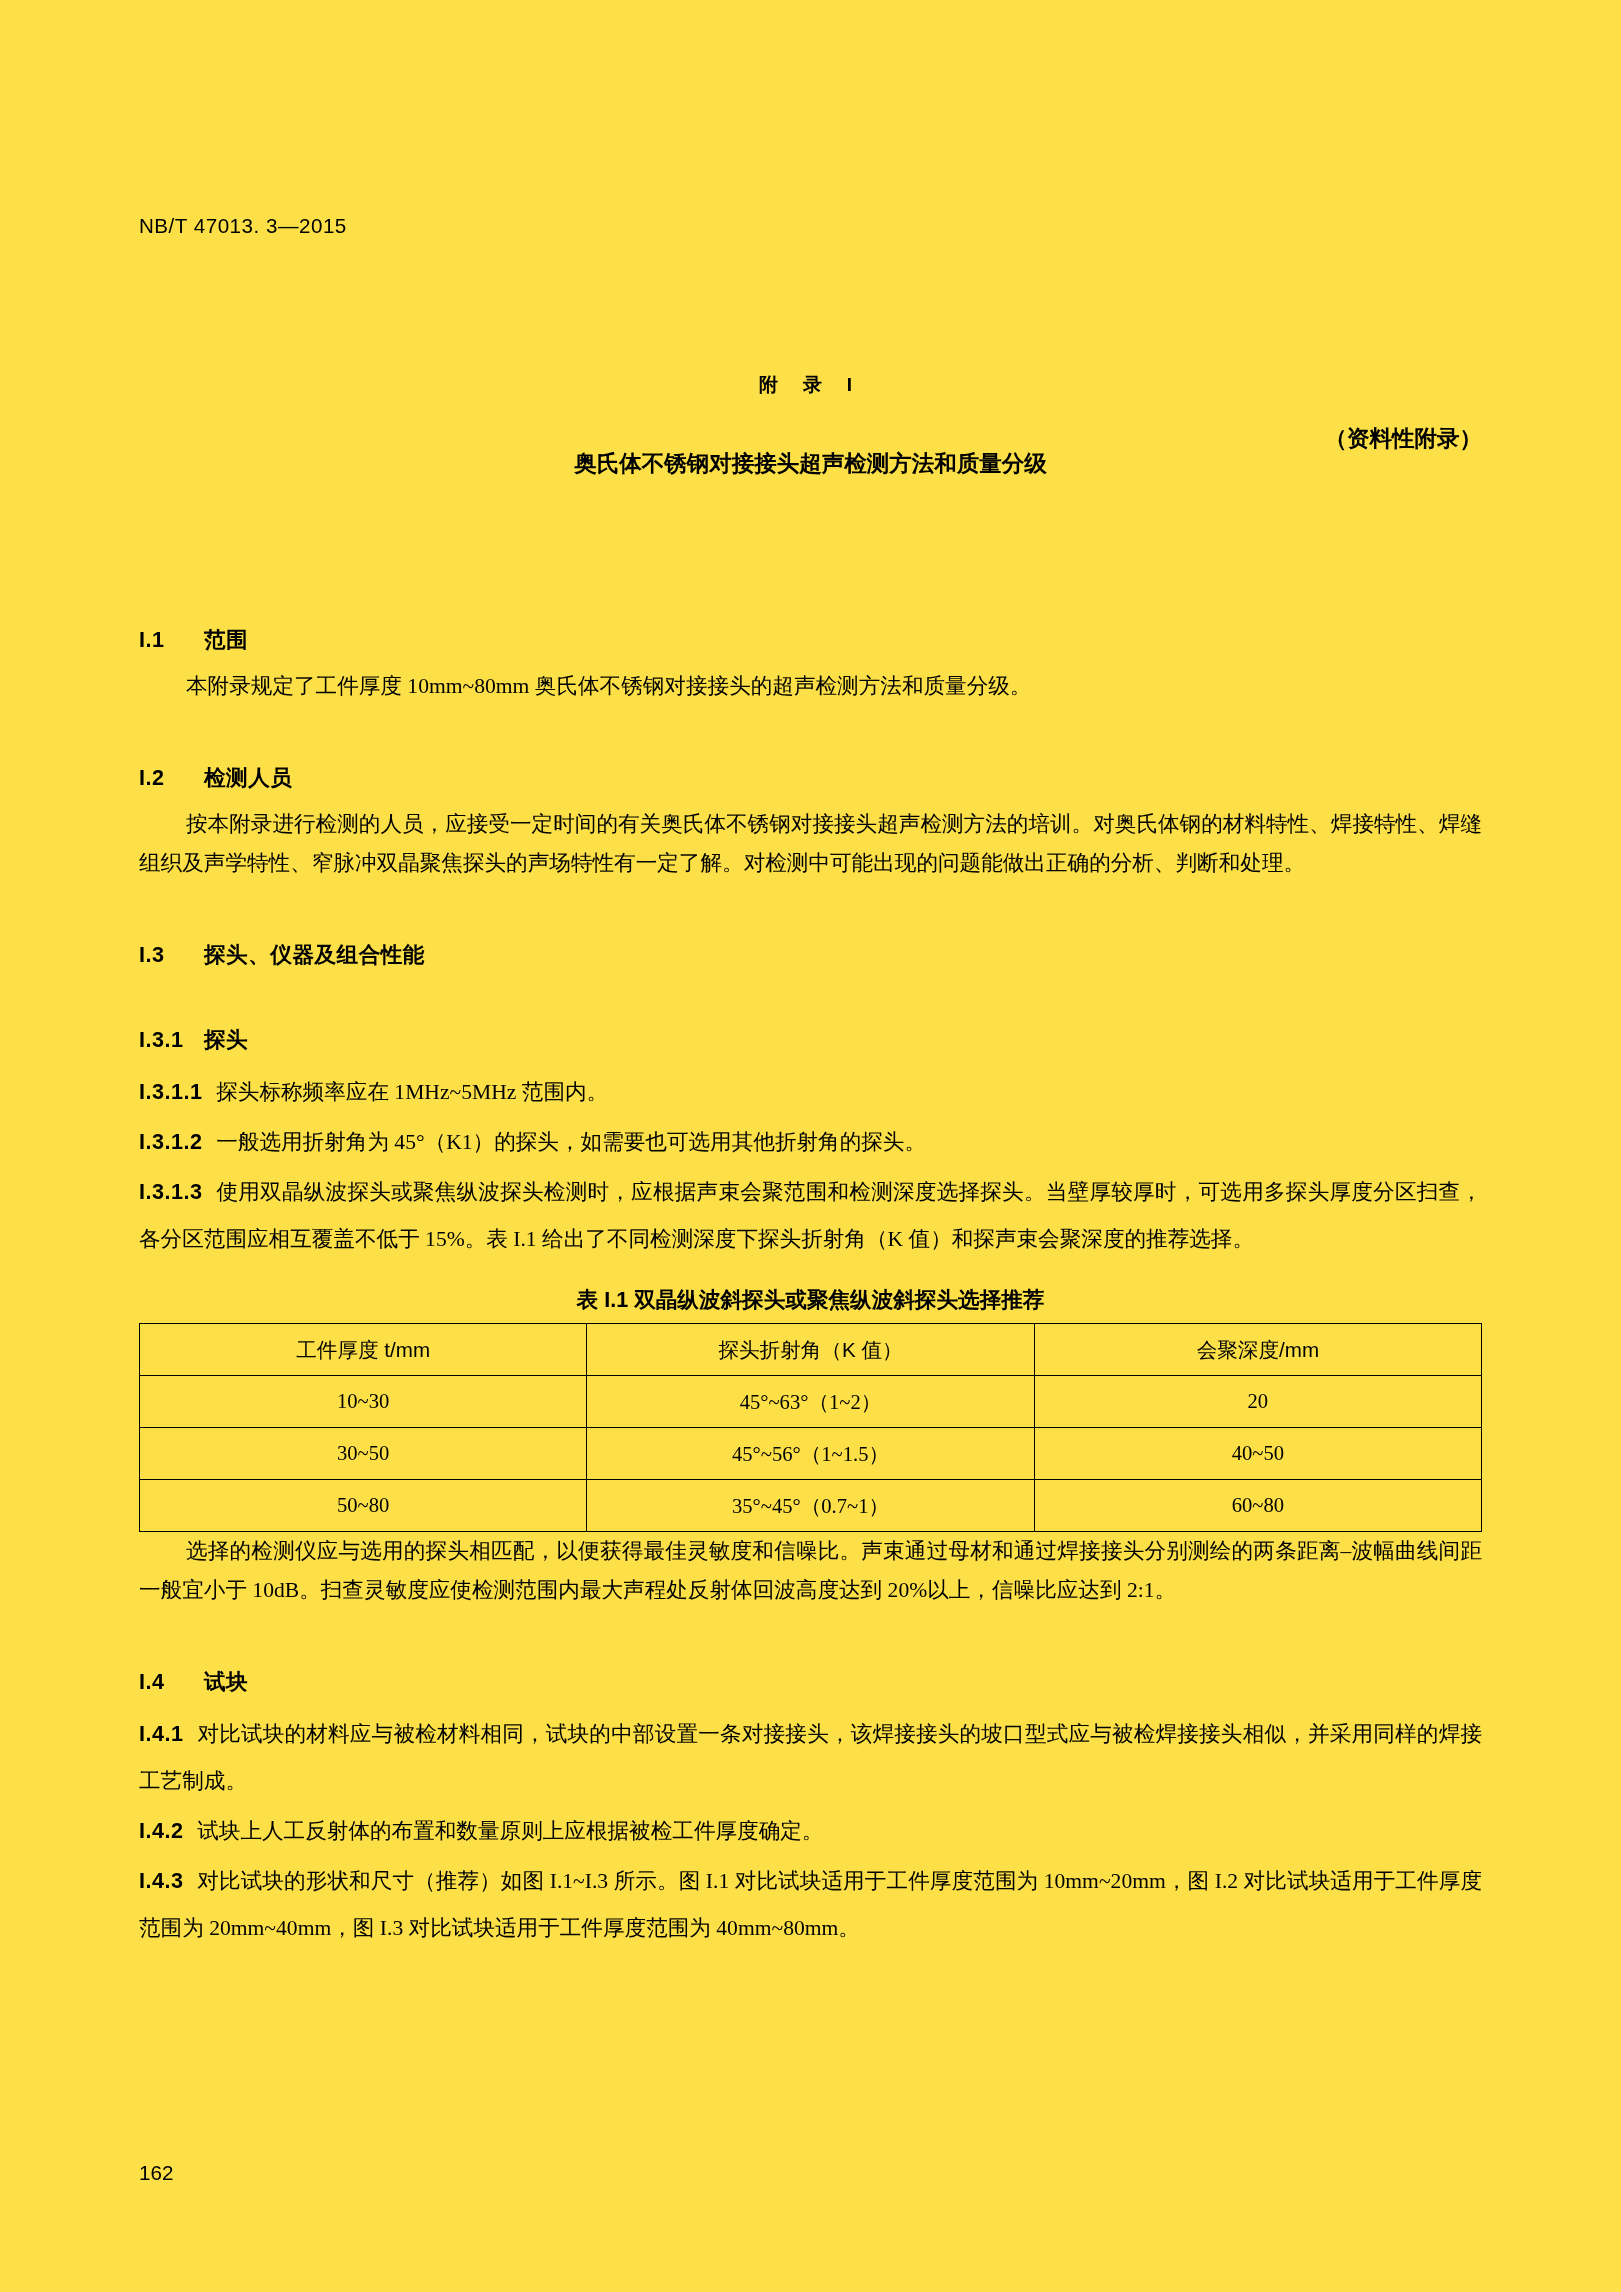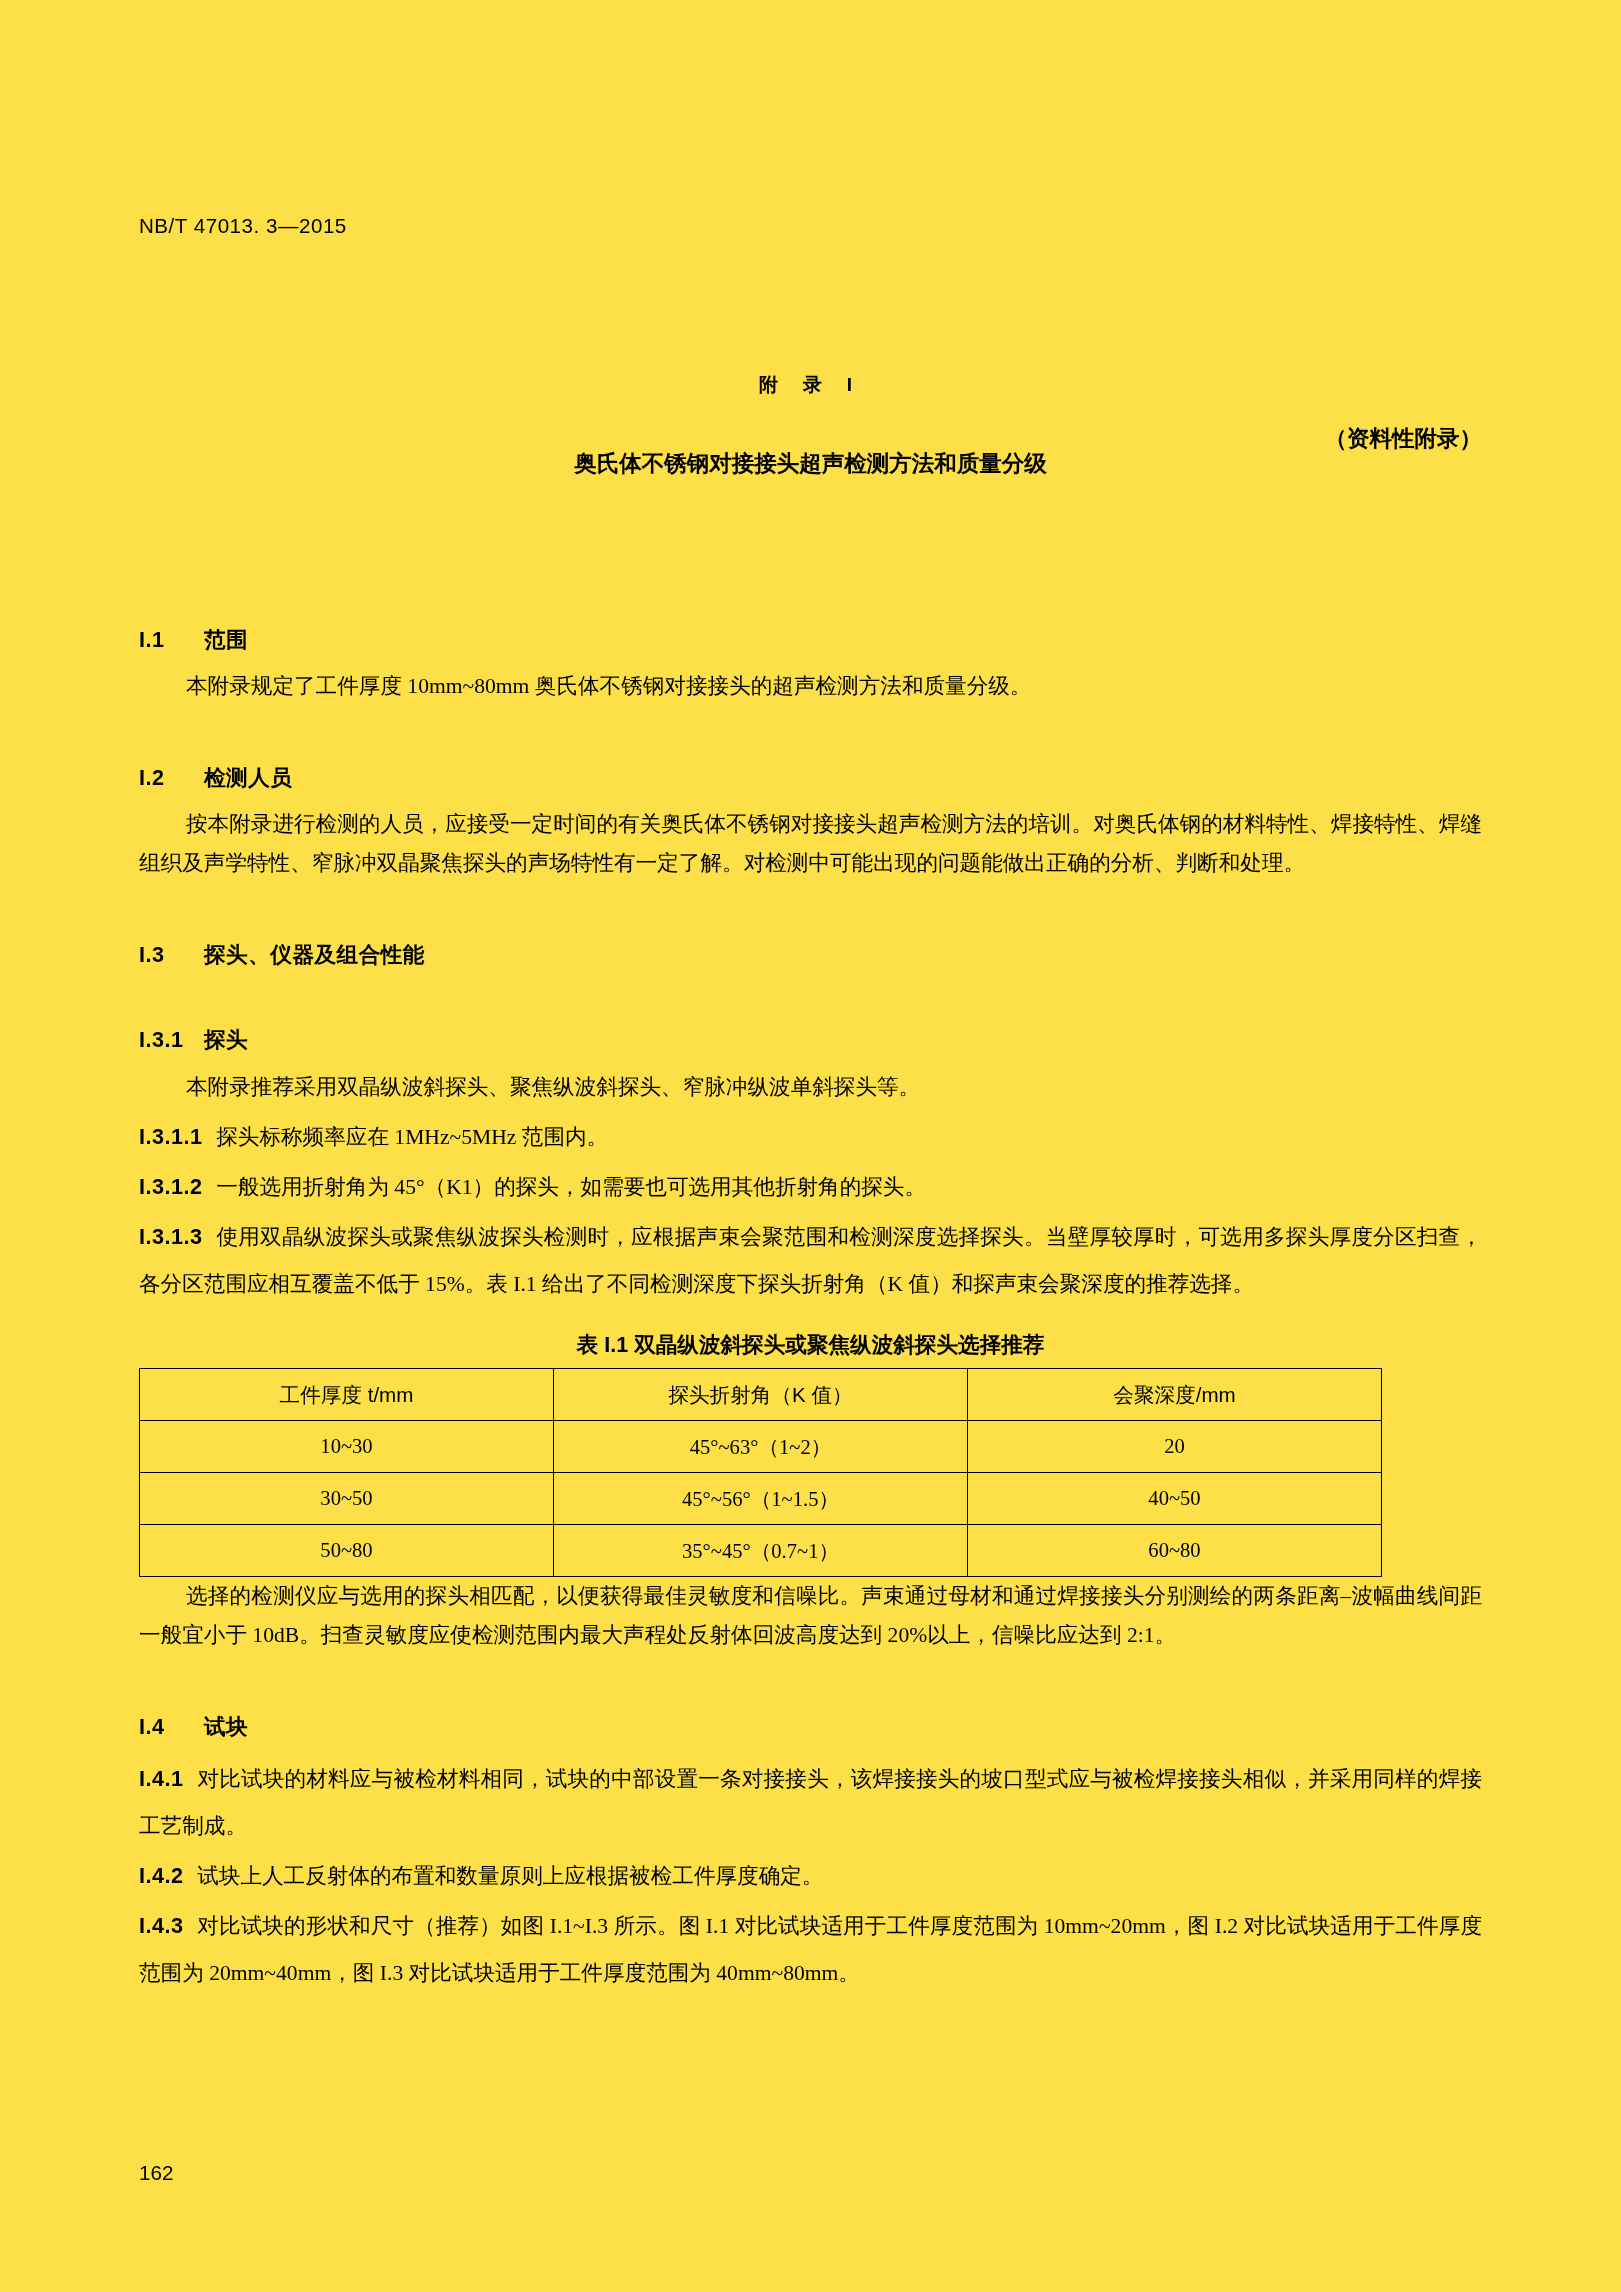--- a/index.html
+++ b/index.html
@@ -105,21 +105,21 @@
   }
   .table-caption {
     text-align: center;
     font-size: 21.6px;
     font-weight: bold;
     font-family: "Liberation Sans", sans-serif;
     margin: 21.6px 0 9.8px 0;
   }
   table.data {
     border-collapse: collapse;
-    width: 1243px;
+    width: 1343px;
     table-layout: fixed;
   }
   table.data td, table.data th {
     border: 1px solid #000;
     text-align: center;
     font-size: 20.6px;
     height: 49px;
     font-weight: normal;
     font-family: "Liberation Serif", serif;
   }
@@ -160,21 +160,20 @@
       </div>
       <p class="para indent">按本附录进行检测的人员，应接受一定时间的有关奥氏体不锈钢对接接头超声检测方法的培训。对奥氏体钢的材料特性、焊接特性、焊缝组织及声学特性、窄脉冲双晶聚焦探头的声场特性有一定了解。对检测中可能出现的问题能做出正确的分析、判断和处理。</p>
 
       <div class="sec-head">
         <span class="num">I.3</span><span>探头、仪器及组合性能</span>
       </div>
 
       <div class="sec-head">
         <span class="num">I.3.1</span><span>探头</span>
       </div>
-      <p class="para indent">本附录推荐采用双晶纵波斜探头、聚焦纵波斜探头、窄脉冲纵波单斜探头等。</p>
 
       <p class="para-numhead">
         <span class="num">I.3.1.1</span><span>探头标称频率应在 1MHz~5MHz 范围内。</span>
       </p>
       <p class="para-numhead">
         <span class="num">I.3.1.2</span><span>一般选用折射角为 45°（K1）的探头，如需要也可选用其他折射角的探头。</span>
       </p>
       <p class="para-numhead">
         <span class="num">I.3.1.3</span><span>使用双晶纵波探头或聚焦纵波探头检测时，应根据声束会聚范围和检测深度选择探头。当壁厚较厚时，可选用多探头厚度分区扫查，各分区范围应相互覆盖不低于 15%。表 I.1 给出了不同检测深度下探头折射角（K 值）和探声束会聚深度的推荐选择。</span>
       </p>

